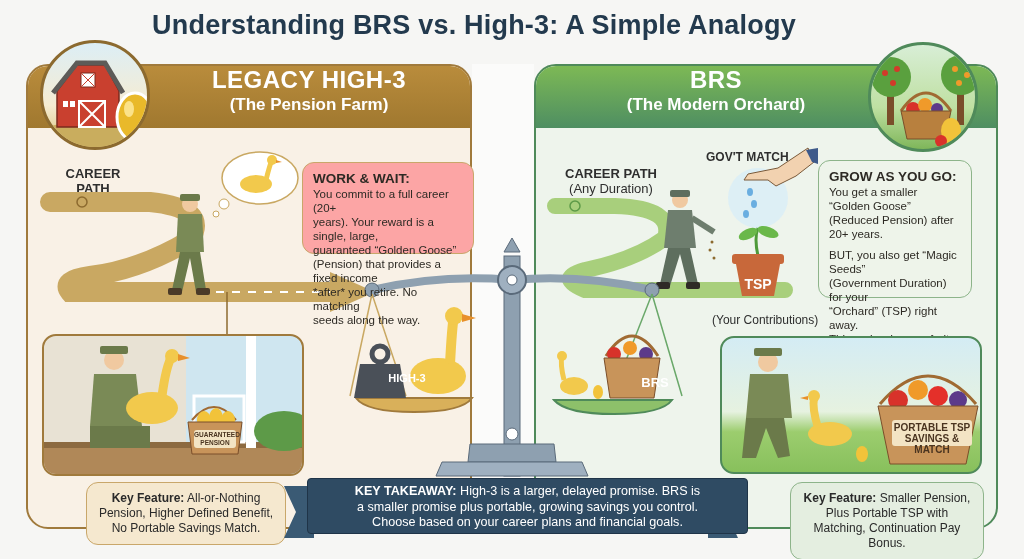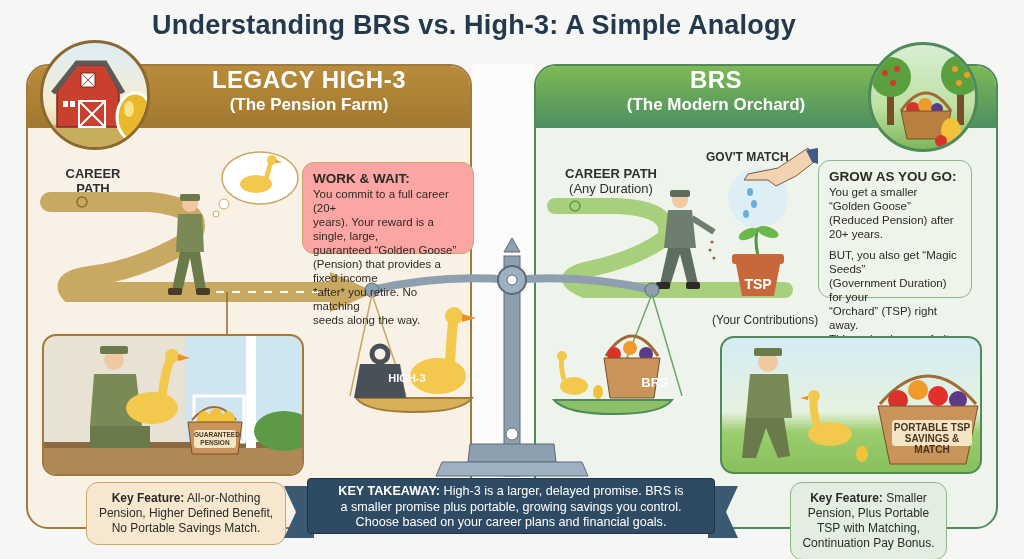--- a/index.html
+++ b/index.html
@@ -59,25 +59,25 @@
   .scene.porch { left: 42px; top: 334px; width: 262px; height: 142px; border: 2px solid #a07a3c;
     background: linear-gradient(90deg, #e8e2d4 0%, #e8e2d4 55%, #cfe6f0 55%, #cfe6f0 100%); }
   .scene.field { left: 720px; top: 336px; width: 262px; height: 138px; border: 2px solid #4f8a5a;
     background: linear-gradient(#d4ecf4 0%, #e6f2e0 55%, #9ccd6e 70%, #88c05c 100%); }
 
   .key-box {
     position: absolute; border-radius: 12px; text-align: center;
     font-size: 12px; line-height: 15px; padding: 8px 10px; color: #2a2a2a;
   }
   .key-box.tan { left: 42px; top: 482px; width: 200px; background: #f5e8cf; border: 1.5px solid #c9a76a; margin-left: 44px; }
-  .key-box.green { left: 790px; top: 482px; width: 157px; background: #e4eee0; border: 1.5px solid #8db48a; }
+  .key-box.green { left: 790px; top: 482px; width: 194px; background: #e4eee0; border: 1.5px solid #8db48a; }
   .key-box .kb { font-weight: bold; }
 
   .takeaway {
-    position: absolute; left: 307px; top: 478px; width: 408px; height: 56px;
+    position: absolute; left: 307px; top: 478px; width: 441px; height: 56px;
     background: #2f4b63; border-radius: 4px; color: #fff; text-align: center;
     font-size: 12.6px; line-height: 15.5px; padding-top: 5px; z-index: 10;
     border: 1px solid #1f3448;
   }
   .takeaway .tb { font-weight: bold; }
   .ribbon-tail {
     position: absolute; top: 486px; width: 30px; height: 52px; background: #3a5a74; z-index: 9;
   }
   .ribbon-tail.l { left: 284px; clip-path: polygon(0 0, 100% 0, 100% 100%, 0 100%, 40% 50%); }
   .ribbon-tail.r { left: 708px; clip-path: polygon(0 0, 100% 0, 60% 50%, 100% 100%, 0 100%); }

